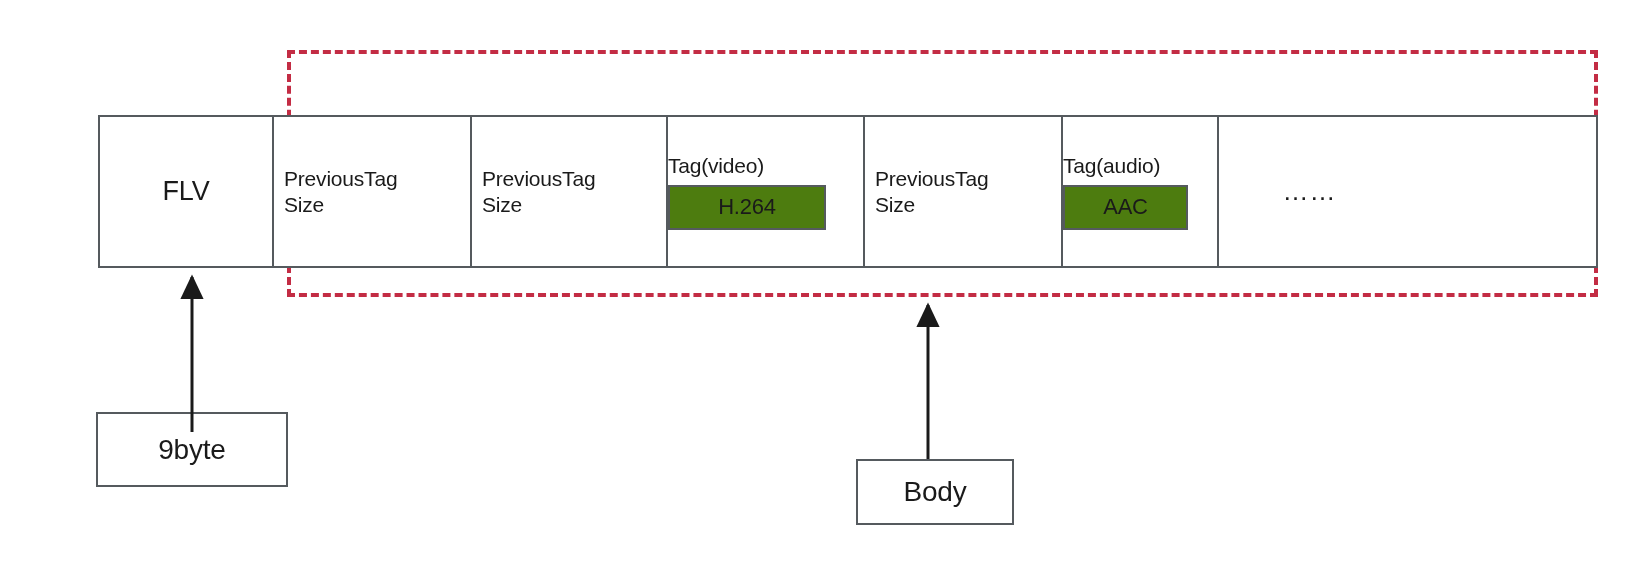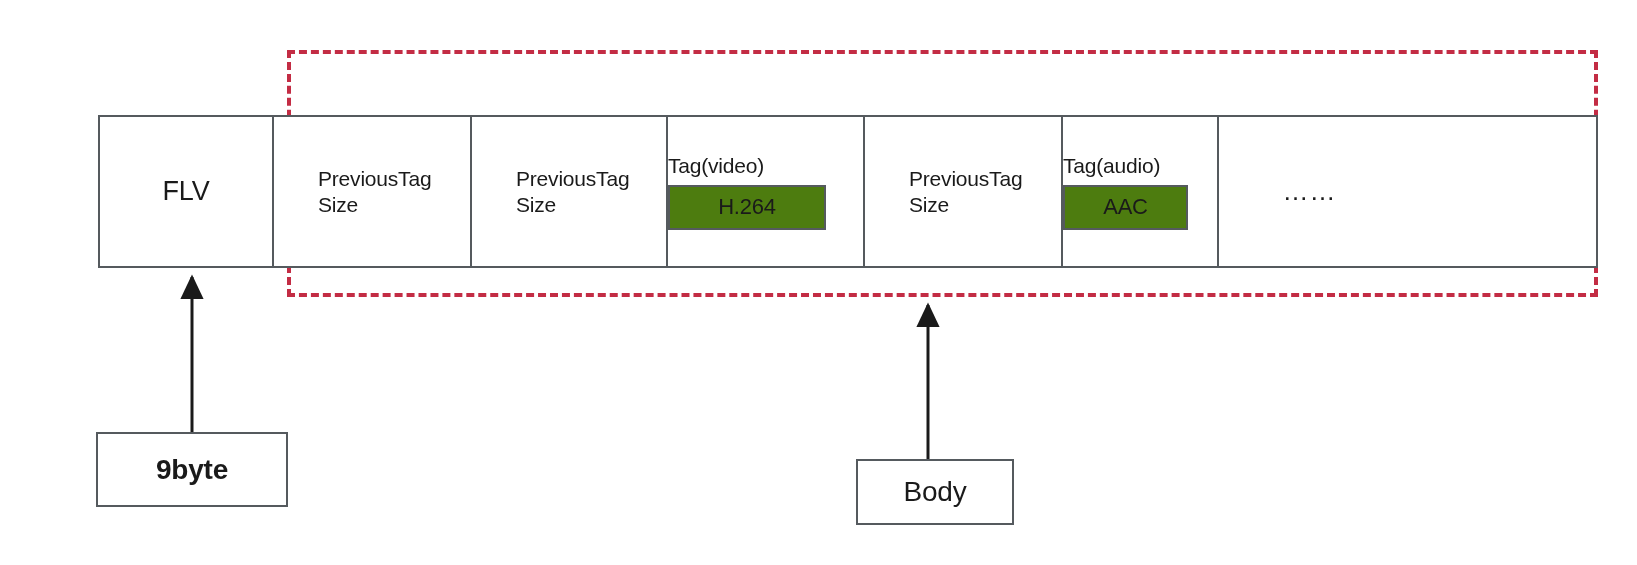--- a/index.html
+++ b/index.html
@@ -76,23 +76,22 @@
   .cell-center-lg {
     text-align: center;
     font-size: 27px;
     line-height: 1.22;
     letter-spacing: -0.2px;
   }
   .cell-left-sm {
     text-align: left;
     font-size: 21px;
     line-height: 1.22;
-    padding-left: 26px;
-    letter-spacing: -0.2px;
-    margin-left: 18px;
+    padding-left: 10px;
+    letter-spacing: -0.2px;
   }
   .cell-center-sm {
     text-align: center;
     font-size: 21px;
     line-height: 1.22;
     letter-spacing: -0.2px;
   }
   .tag-stack {
     display: flex;
     flex-direction: column;
@@ -124,24 +123,23 @@
     border: 2px solid #555a5e;
     background: #ffffff;
     display: flex;
     align-items: center;
     justify-content: center;
     font-size: 28px;
     letter-spacing: -0.2px;
   }
   .callout-9byte {
     left: 96px;
-    top: 432px;
+    top: 412px;
     width: 192px;
     height: 75px;
-    font-weight: bold;
   }
   .callout-body {
     left: 850px;
     top: 459px;
     width: 158px;
     height: 66px;
     margin-left: 6px;
   }
 
   

